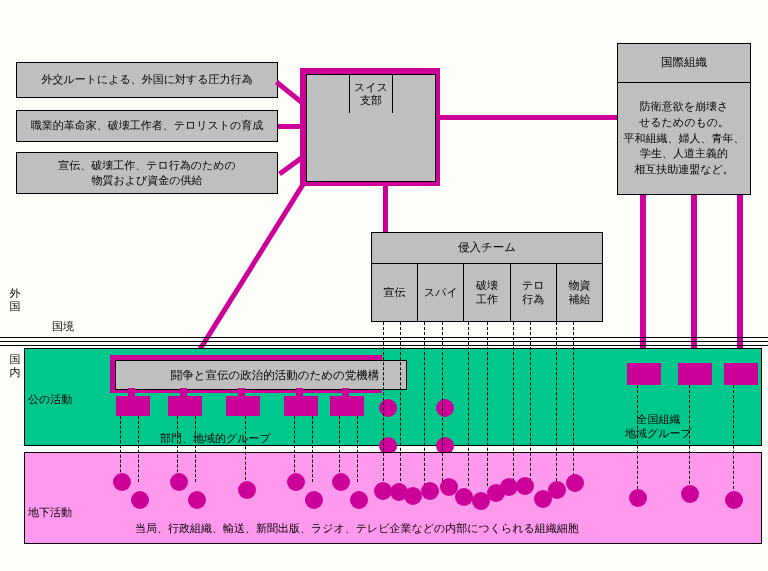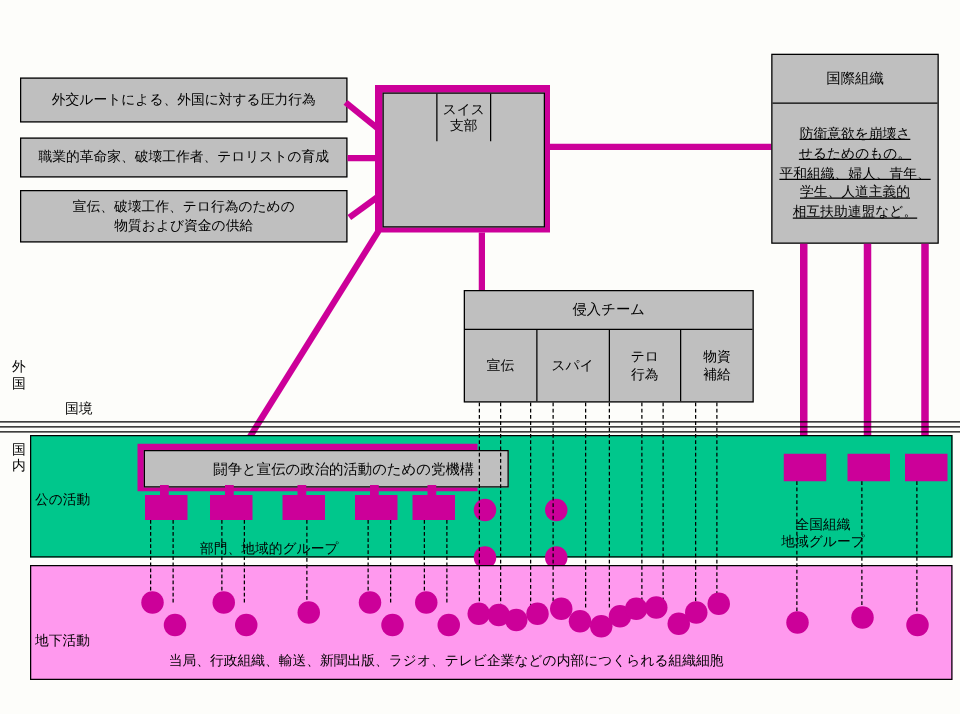--- a/index.html
+++ b/index.html
@@ -46,21 +46,21 @@
   }
   .hqcell:last-child{border-right:none;}
 
   
   .iohead{
     height:38px;display:flex;align-items:center;justify-content:center;
     font-size:11.5px;border-bottom:1px solid #000;
   }
   .iobody{
     flex:1;display:flex;align-items:center;justify-content:center;
-    text-align:center;font-size:11px;line-height:1.45;padding:2px 4px;text-decoration:underline;
+    text-align:center;font-size:11px;line-height:1.45;padding:2px 4px;
   }
 
   
   .ithead{
     height:30px;display:flex;align-items:center;justify-content:center;
     font-size:11.5px;border-bottom:1px solid #000;
   }
   .itrow{flex:1;display:flex;}
   .itcell{
     flex:1;display:flex;align-items:center;justify-content:center;
@@ -147,20 +147,22 @@
 
   <div class="abs mline" style="left:640px;top:195px;width:6px;height:172px;"></div>
   <div class="abs mline" style="left:691px;top:195px;width:6px;height:172px;"></div>
   <div class="abs mline" style="left:737px;top:195px;width:6px;height:172px;"></div>
 
   <div class="abs gbox" style="left:371px;top:232px;width:232px;height:90px;flex-direction:column;padding:0;">
     <div class="ithead" style="width:100%;">侵入チーム</div>
     <div class="itrow" style="width:100%;">
       <div class="itcell">宣伝</div>
       <div class="itcell">スパイ</div>
+      <div class="itcell" style="white-space:pre-line;">破壊
+工作</div>
       <div class="itcell" style="white-space:pre-line;">テロ
 行為</div>
       <div class="itcell" style="white-space:pre-line;">物資
 補給</div>
     </div>
   </div>
 
   <div class="abs lbl-v" style="left:8px;top:288px;white-space:pre-line;">外
 国</div>
   <div class="abs lbl" style="left:52px;top:320px;">国境</div>

